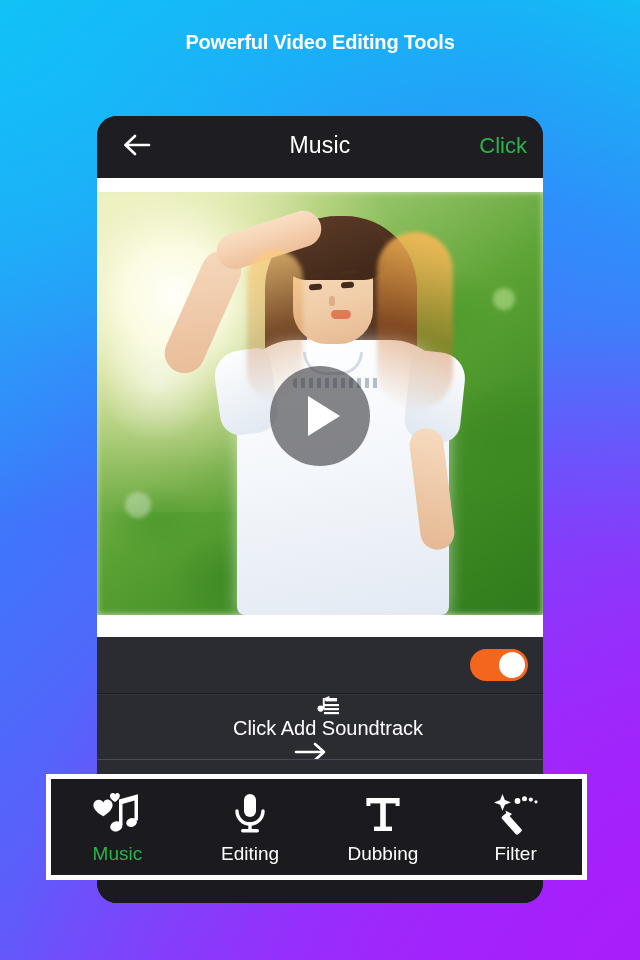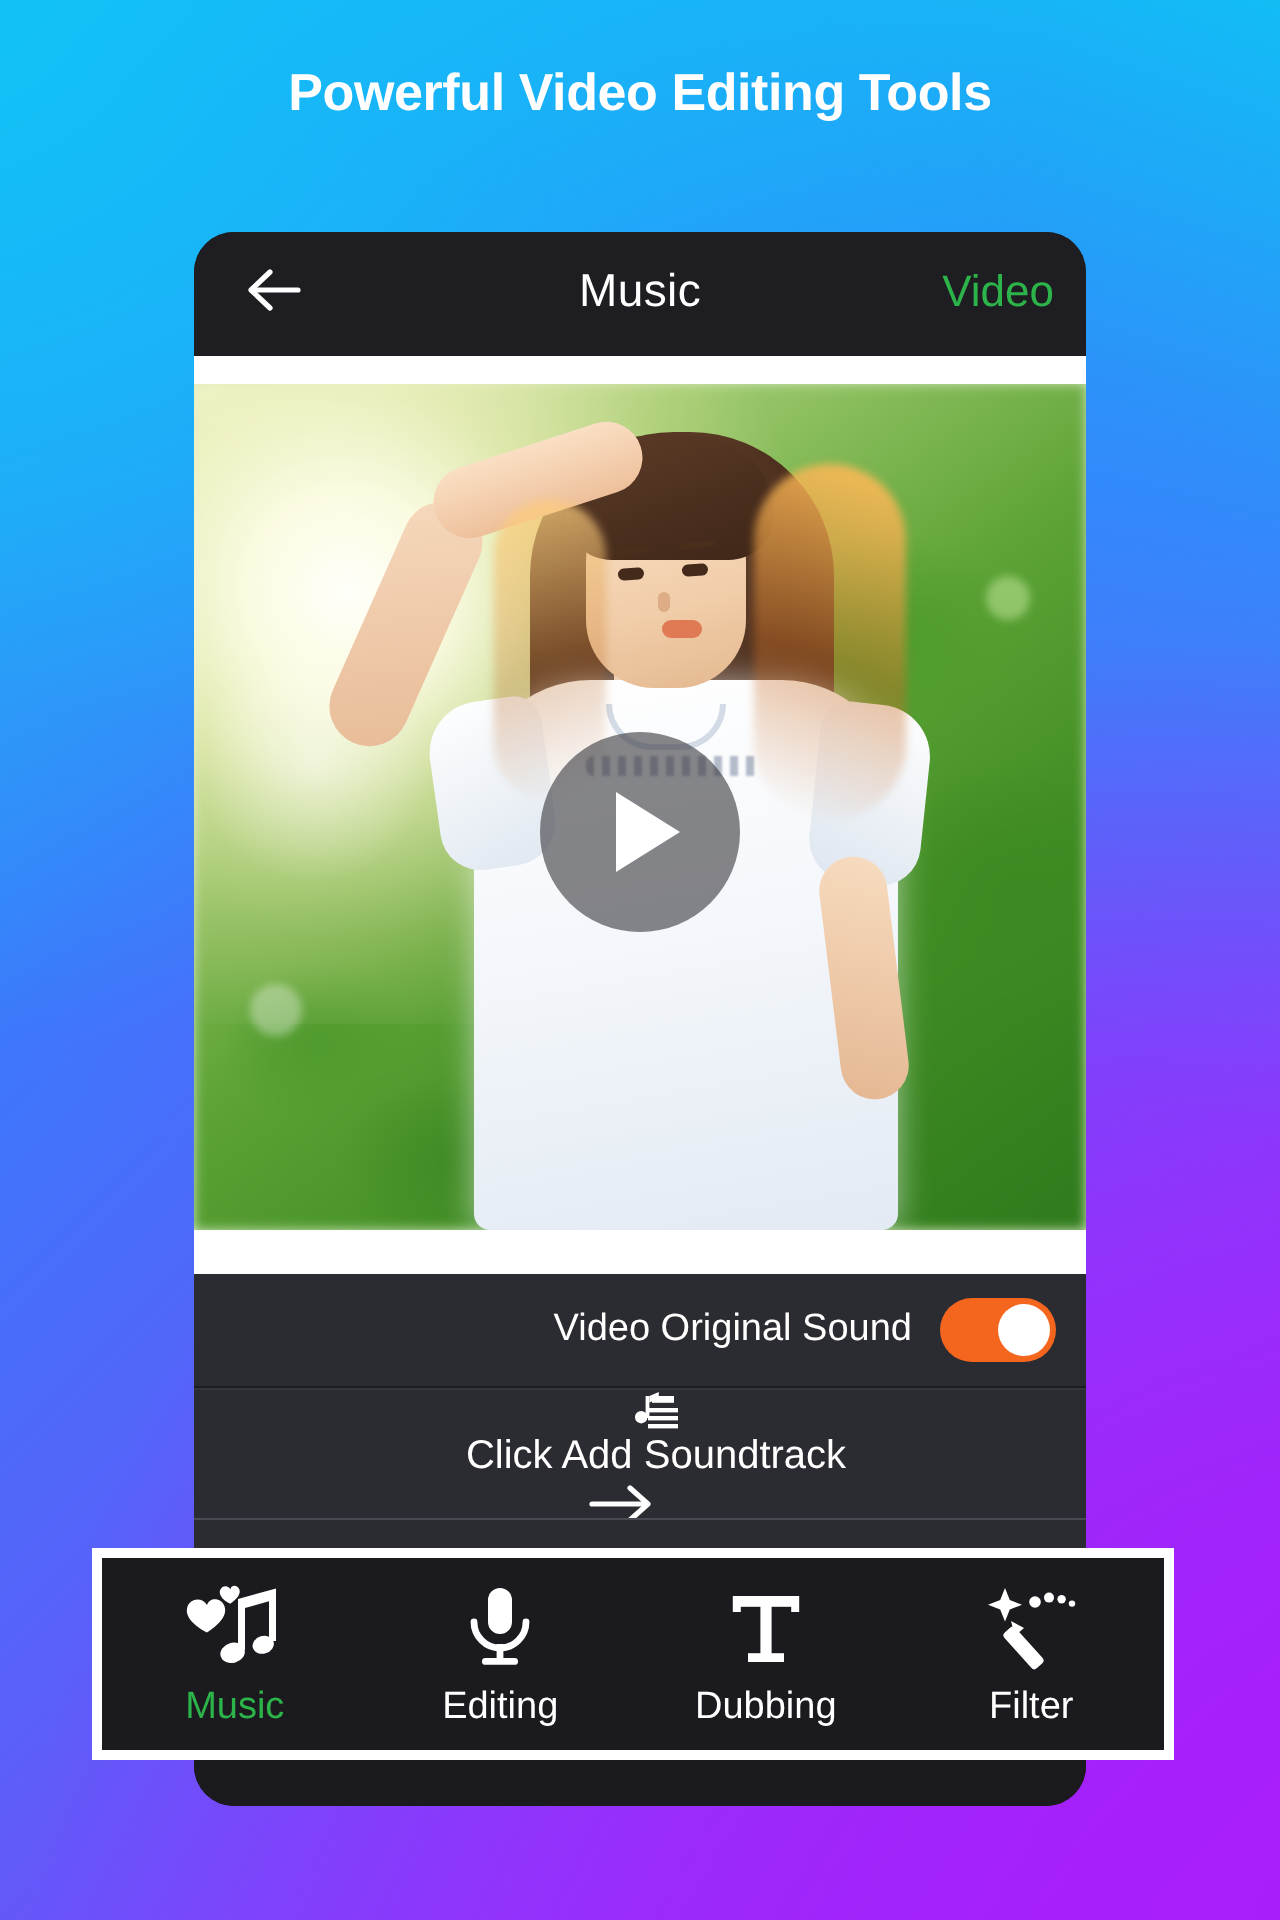--- a/index.html
+++ b/index.html
@@ -23,21 +23,21 @@
   #bg3{
     position:absolute;inset:0;
     background:radial-gradient(circle at -4% -2%, rgba(16,196,247,1) 0%, rgba(16,196,247,.6) 22%, rgba(16,196,247,0) 46%);
   }
 
   
   #headline{
     position:absolute;left:0;top:31px;width:640px;
     text-align:center;
     color:#ffffff;
-    font-size:26px;
+    font-size:20px;
     font-weight:bold;
     letter-spacing:-0.2px;
     white-space:nowrap;
   }
 
   
   #phone{
     position:absolute;left:97px;top:116px;width:446px;height:787px;
     background:#1D1D21;
     border-radius:20px;
@@ -245,21 +245,21 @@
   <div id="appbar">
     <div id="backBtn">
       <span>
         <svg width="30" height="26" viewBox="0 0 30 26">
           <path d="M13 4 L3.5 13 L13 22" fill="none" stroke="#ffffff" stroke-width="2.6" stroke-linecap="round" stroke-linejoin="round"></path>
           <line x1="3.8" y1="13" x2="27" y2="13" stroke="#ffffff" stroke-width="2.6" stroke-linecap="round"></line>
         </svg>
       </span>
     </div>
     <div id="appTitle">Music</div>
-    <div id="doneBtn">Video</div>
+    <div id="doneBtn">Click</div>
   </div>
 
   <div id="whitetop"></div>
 
   <div id="photoWrap">
     <div class="ph" id="foliage"></div>
     <div class="ph" id="sunglow"></div>
     <div class="ph" id="lensflare"></div>
     <div class="ph" id="bokeh1"></div>
     <div class="ph" id="bokeh2"></div>
@@ -286,21 +286,20 @@
     <div class="ph" id="hairGlowR"></div>
 
     <div id="playBtn">
       <div id="playTri"></div>
     </div>
   </div>
 
   <div id="whitebot"></div>
 
   <div id="rowSound">
-    <div id="soundLabel">Video Original Sound</div>
     <div id="toggle">
       <div id="toggleKnob"></div>
     </div>
   </div>
 
   <div id="rowTrack">
     <div id="trackIcon">
       <svg width="24" height="22" viewBox="0 0 24 22">
         <g fill="#ffffff">
           <rect x="7" y="9" width="15" height="2.2"></rect>

